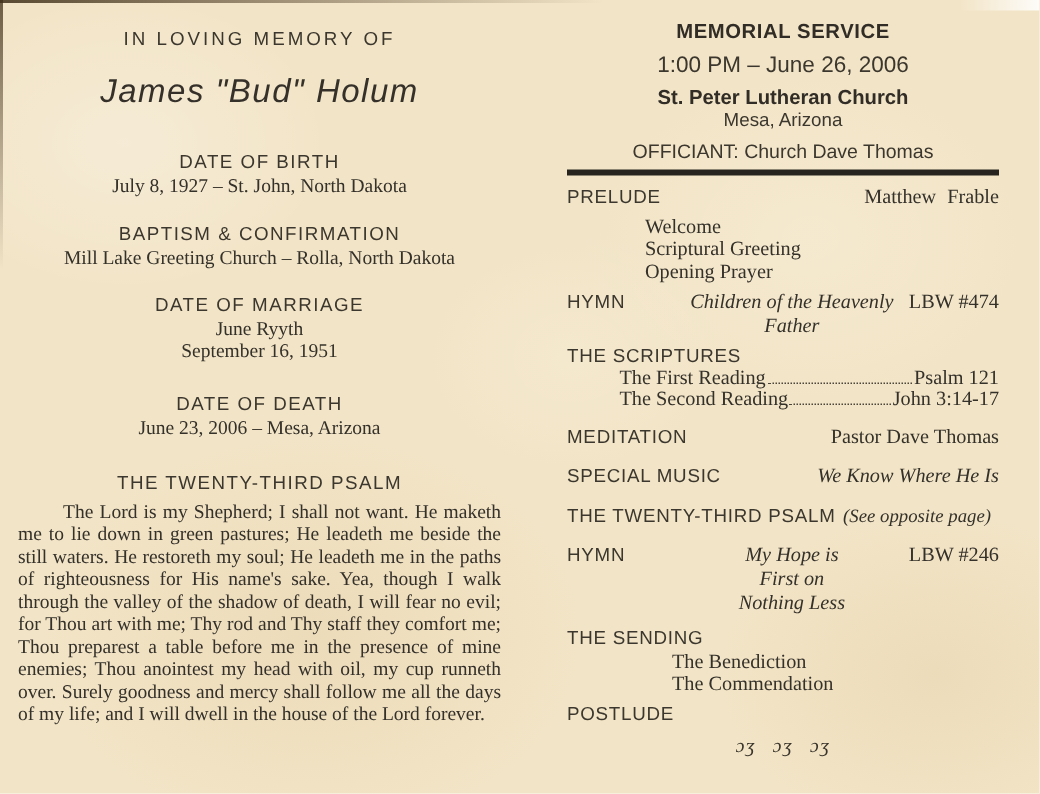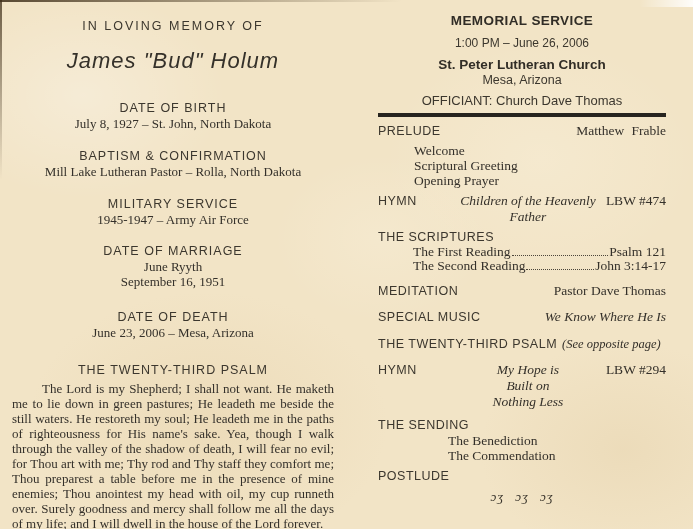--- a/index.html
+++ b/index.html
@@ -62,36 +62,36 @@
     margin-top: 3px;
     padding: 0 4px;
     font-size: 13px; line-height: 15px;
     text-align: justify;
     text-indent: 30px;
   }
 
   
   .rp-header { text-align: center; }
   .rp-title { font-size: 13.5px; line-height: 17px; font-weight: bold; letter-spacing: 0.4px; color: #312d26; }
-  .rp-datetime { margin-top: 7px; font-size: 12px; line-height: 15px; }
+  .rp-datetime { margin-top: 7px; font-size: 15px; line-height: 15px; }
   .rp-church { margin-top: 6px; font-size: 13.5px; line-height: 16px; font-weight: bold; color: #312d26; }
   .rp-location { font-size: 12.5px; line-height: 14px; }
   .rp-officiant { margin-top: 6px; font-size: 13px; line-height: 16px; }
   .rule {
     margin-top: 4px; height: 2px;
     border-top: 1.5px solid var(--rule);
     border-bottom: 3px solid var(--rule);
   }
   .prog { font-size: 13.5px; }
   .prog-label { font-size: 12.5px; line-height: 15px; letter-spacing: 0.5px; }
   .row { display: flex; align-items: baseline; }
   .row-between { justify-content: space-between; }
   .performer { font-size: 13.5px; word-spacing: 4px; }
   .serif-item { font-size: 13.5px; line-height: 15px; }
-  .indent1 { margin-left: 36px; }
+  .indent1 { margin-left: 52px; }
   .indent2 { margin-left: 70px; }
   .hymn-row .hymn-label { width: 72px; flex: none; }
   .hymn-row .hymn-title { flex: 1; text-align: center; font-style: italic; font-size: 13.5px; }
   .hymn-row .hymn-number { flex: none; text-align: left; font-size: 13.5px; }
   .scripture-row { display: flex; align-items: baseline; margin-left: 35px; line-height: 13.5px; }
   .scripture-name { font-size: 13.5px; white-space: nowrap; }
   .scripture-ref { font-size: 13.5px; white-space: nowrap; }
   .leader { flex: 1; border-bottom: 1.6px dotted #4b453a; margin: 0 1px 3px 1px; min-width: 20px; }
   .psalm-note { font-style: italic; font-size: 12.5px; margin-left: 5px; }
   .ornament { text-align: center; font-style: italic; font-size: 13px; letter-spacing: 1px; word-spacing: 7px; color: #3a352c; margin-top: 5px; }
@@ -110,27 +110,23 @@
     <div class="sans memorial-line">IN LOVING MEMORY OF</div>
     <div class="deceased-name">James "Bud" Holum</div>
 
     <div class="section">
       <div class="sans lp-heading mt-26">DATE OF BIRTH</div>
       <div class="lp-line">July 8, 1927 – St. John, North Dakota</div>
     </div>
 
     <div class="section">
       <div class="sans lp-heading mt-18">BAPTISM &amp; CONFIRMATION</div>
-      <div class="lp-line">Mill Lake Lutheran Pastor – Rolla, North Dakota</div>
-    </div>
-
-    <div class="section">
-      <div class="sans lp-heading mt-18">MILITARY SERVICE</div>
-      <div class="lp-line">1945-1947 – Army Air Force</div>
-    </div>
+      <div class="lp-line">Mill Lake Greeting Church – Rolla, North Dakota</div>
+    </div>
+
 
     <div class="section">
       <div class="sans lp-heading mt-17">DATE OF MARRIAGE</div>
       <div class="lp-line">June Ryyth</div>
       <div class="lp-line">September 16, 1951</div>
     </div>
 
     <div class="section">
       <div class="sans lp-heading mt-21">DATE OF DEATH</div>
       <div class="lp-line">June 23, 2006 – Mesa, Arizona</div>
@@ -198,22 +194,22 @@
 
       <div class="g12">
         <div class="row">
           <span class="sans prog-label">THE TWENTY-THIRD PSALM</span>
           <span class="psalm-note">(See opposite page)</span>
         </div>
       </div>
 
       <div class="row hymn-row g10">
         <span class="sans prog-label hymn-label">HYMN</span>
-        <span class="hymn-title">My Hope is Built on Nothing Less</span>
-        <span class="hymn-number">LBW #294</span>
+        <span class="hymn-title">My Hope is First on Nothing Less</span>
+        <span class="hymn-number">LBW #246</span>
       </div>
 
       <div class="g8">
         <div class="sans prog-label">THE SENDING</div>
         <div class="indent2">
           <div class="serif-item">The Benediction</div>
           <div class="serif-item">The Commendation</div>
         </div>
       </div>
 

